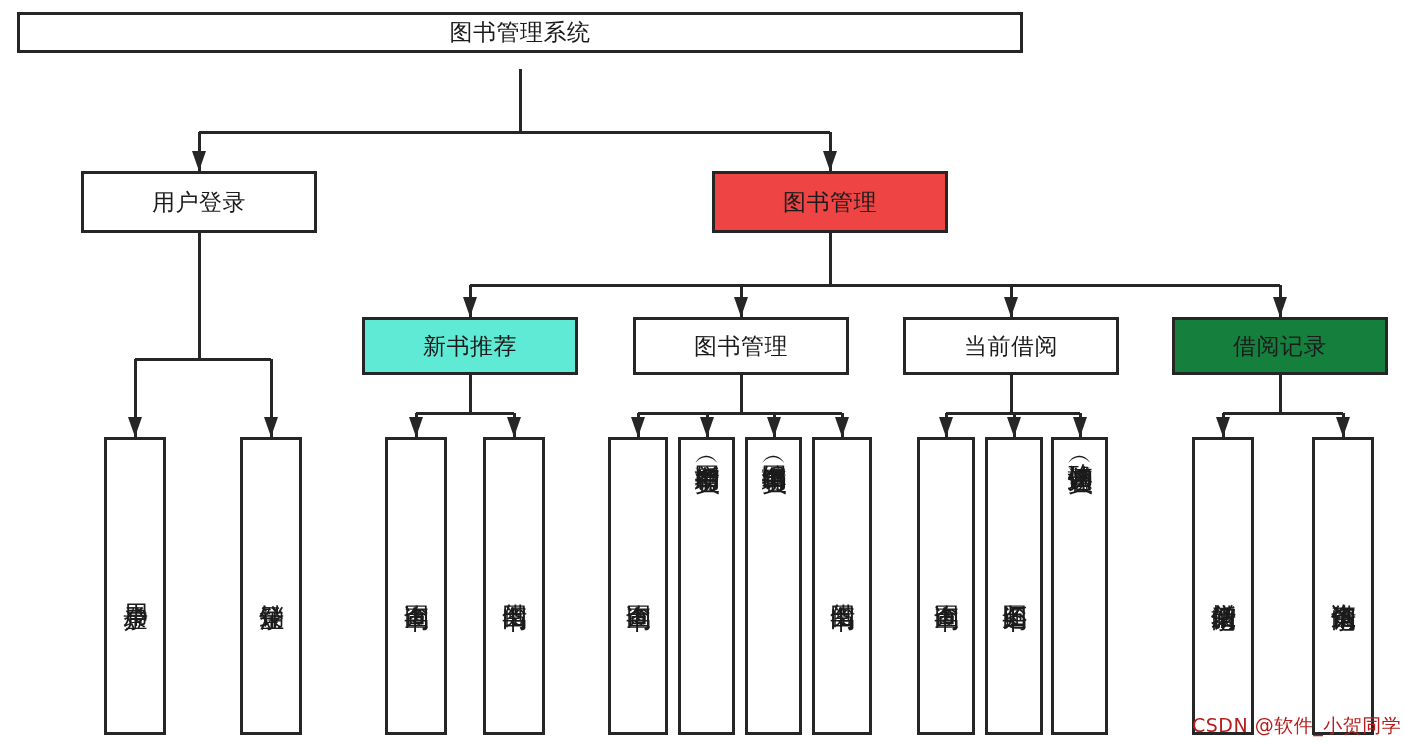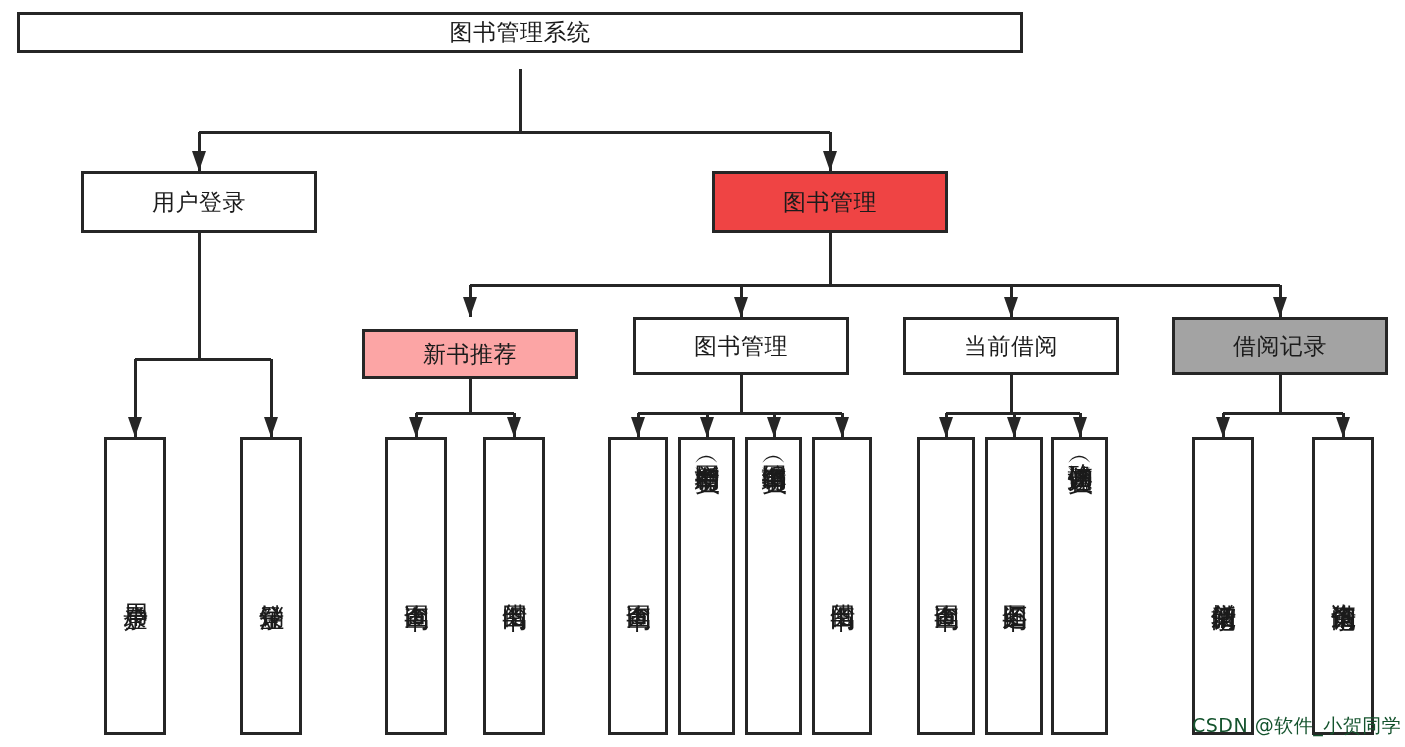--- a/index.html
+++ b/index.html
@@ -135,30 +135,30 @@
   <div id="node-layer">
       <div class="node horiz" style="left: 17px; top: 12px; width: 1006px; height: 41px; border-color: rgb(38, 38, 38); background: rgb(255, 255, 255);">
         <span class="label">图书管理系统</span>
       </div>
       <div class="node horiz" style="left: 81px; top: 171px; width: 236px; height: 62px; border-color: rgb(38, 38, 38); background: rgb(255, 255, 255);">
         <span class="label">用户登录</span>
       </div>
       <div class="node horiz" style="left: 712px; top: 171px; width: 236px; height: 62px; border-color: rgb(38, 38, 38); background: #ef4444;">
         <span class="label">图书管理</span>
       </div>
-      <div class="node horiz" style="left: 362px; top: 317px; width: 216px; height: 50px; border-color: rgb(38, 38, 38); background: #fca5a5; margin-top: 12px;">
+      <div class="node horiz" style="left: 362px; top: 317px; width: 216px; height: 58px; border-color: rgb(38, 38, 38); background: #5eead4;">
         <span class="label">新书推荐</span>
       </div>
       <div class="node horiz" style="left: 633px; top: 317px; width: 216px; height: 58px; border-color: rgb(38, 38, 38); background: rgb(255, 255, 255);">
         <span class="label">图书管理</span>
       </div>
       <div class="node horiz" style="left: 903px; top: 317px; width: 216px; height: 58px; border-color: rgb(38, 38, 38); background: rgb(255, 255, 255); font-family: Liberation Serif, serif;">
         <span class="label">当前借阅</span>
       </div>
-      <div class="node horiz" style="left: 1172px; top: 317px; width: 216px; height: 58px; border-color: rgb(38, 38, 38); background: #a3a3a3;">
+      <div class="node horiz" style="left: 1172px; top: 317px; width: 216px; height: 58px; border-color: rgb(38, 38, 38); background: #15803d;">
         <span class="label">借阅记录</span>
       </div>
       <div class="node vert centered" style="left: 104px; top: 437px; width: 62px; height: 298px; border-color: rgb(38, 38, 38); background: rgb(255, 255, 255);">
         <span class="label">用户登录</span>
       </div>
       <div class="node vert centered" style="left: 240px; top: 437px; width: 62px; height: 298px; border-color: rgb(38, 38, 38); background: rgb(255, 255, 255);">
         <span class="label">注销登录</span>
       </div>
       <div class="node vert centered" style="left: 385px; top: 437px; width: 62px; height: 298px; border-color: rgb(38, 38, 38); background: rgb(255, 255, 255);">
         <span class="label">查询图书</span>
@@ -187,14 +187,14 @@
       <div class="node vert" style="left: 1051px; top: 437px; width: 57px; height: 298px; border-color: rgb(38, 38, 38); background: rgb(255, 255, 255);">
         <span class="label">确认归还（管理员）</span>
       </div>
       <div class="node vert centered" style="left: 1192px; top: 437px; width: 62px; height: 298px; border-color: rgb(38, 38, 38); background: rgb(255, 255, 255);">
         <span class="label">新增借阅记录</span>
       </div>
       <div class="node vert centered" style="left: 1312px; top: 437px; width: 62px; height: 298px; border-color: rgb(38, 38, 38); background: rgb(255, 255, 255);">
         <span class="label">查询借阅记录</span>
       </div>
     </div>
-  <div class="watermark" style="left: 1192px; top: 713px; color: #14532d;">CSDN @软件_小贺同学</div>
+  <div class="watermark" style="left: 1192px; top: 713px; color: #b91c1c;">CSDN @软件_小贺同学</div>
 </div>
 
 </body></html>

